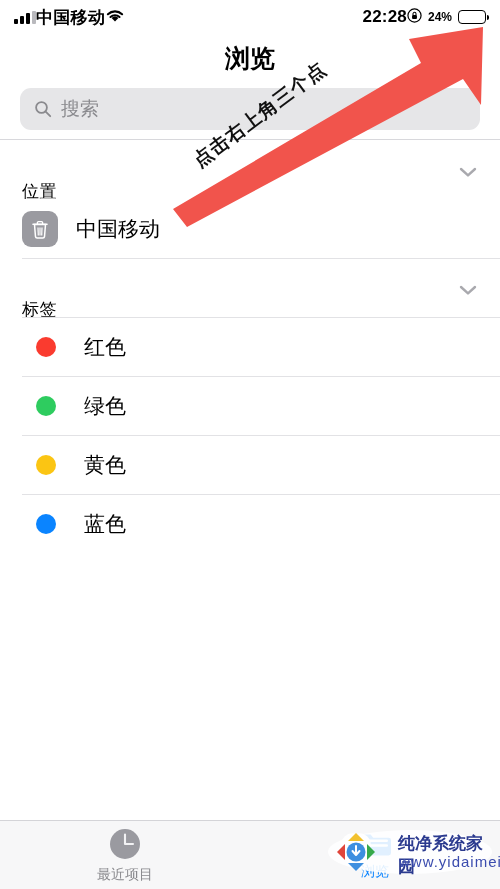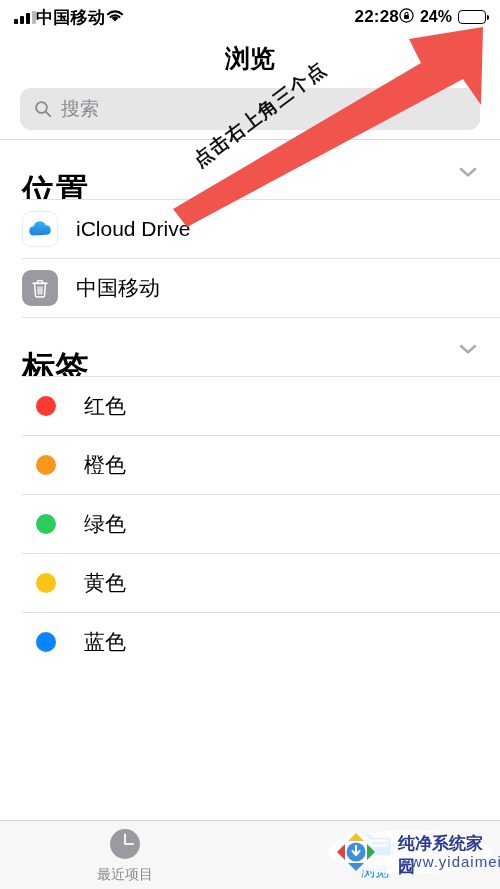--- a/index.html
+++ b/index.html
@@ -22,21 +22,21 @@
     width: 500px; height: 34px;
     display: flex; align-items: center;
     padding: 0 14px;
     color: #000;
   }
   .sb-left { display: flex; align-items: center; flex: 0 0 auto; }
   .sb-center { flex: 1; display: flex; justify-content: flex-end; }
   .sb-right { display: flex; align-items: center; gap: 6px; flex: 0 0 auto; }
   .sb-carrier { font-size: 17px; font-weight: 600; letter-spacing: .3px; }
   .sb-time { font-size: 17px; font-weight: 700; letter-spacing: .2px; }
-  .sb-pct { font-size: 16px; font-weight: 600; }
+  .sb-pct { font-size: 12px; font-weight: 600; }
 
   .bars { display: flex; align-items: flex-end; gap: 2px; height: 13px; }
   .bars i { width: 4px; background: #000; border-radius: 1px; display: block; }
   .bars i:nth-child(1) { height: 5px; }
   .bars i:nth-child(2) { height: 8px; }
   .bars i:nth-child(3) { height: 11px; }
   .bars i:nth-child(4) { height: 13px; background: #b9b9bd; }
 
   .battery {
     width: 28px; height: 14px; border: 1.6px solid #000;
@@ -80,21 +80,21 @@
   .mag { width: 18px; height: 18px; flex: 0 0 auto; }
 
   
   .content { position: absolute; top: 139px; left: 0; width: 500px; }
   .hairline-top { height: 1px; background: #D8D8DC; width: 100%; }
   .section-header {
     height: 59px; display: flex; align-items: center;
     padding: 0 22px 0 22px; justify-content: space-between;
     background: #fff;
   }
-  .section-title { font-size: 33px; font-weight: 700; color: #000; letter-spacing: .5px; margin-top: 44px; }
+  .section-title { font-size: 17px; font-weight: 400; color: #000; letter-spacing: .5px; margin-top: 44px; }
   .chev { width: 20px; height: 12px; }
 
   .row {
     height: 59px; display: flex; align-items: center;
     padding-left: 22px; background: #fff; position: relative;
     cursor: pointer;
   }
   .row + .row::before, .sep-row::before {
     content: ""; position: absolute; top: 0; left: 22px; right: 0;
     height: 1px; background: #E2E2E5;
@@ -236,35 +236,20 @@
 
     <div class="section-header">
       <span class="section-title">位置</span>
       <span class="chev">
         <svg width="20" height="12" viewBox="0 0 20 12">
           <path d="M3 3 L10 9.4 L17 3" fill="none" stroke="#A9A9AE" stroke-width="2.4" stroke-linecap="round" stroke-linejoin="round"></path>
         </svg>
       </span>
     </div>
 
-    <div class="row row-sep-top">
-      <span class="loc-icon">
-        <svg width="36" height="36" viewBox="0 0 36 36">
-          <rect x="0.5" y="0.5" width="35" height="35" rx="8.5" fill="#FFFFFF" stroke="#ECECEE"></rect>
-          <defs>
-            <linearGradient id="cg" x1="0" y1="0" x2="0" y2="1">
-              <stop offset="0%" stop-color="#37B3F6"></stop>
-              <stop offset="100%" stop-color="#1E7FE0"></stop>
-            </linearGradient>
-          </defs>
-          <path d="M11.2 24.5 a4.6 4.6 0 0 1 .45 -9.15 a6.4 6.4 0 0 1 12.1 -1.2 a4.9 4.9 0 0 1 1.1 9.7 Z" fill="url(#cg)"></path>
-        </svg>
-      </span>
-      <span class="row-label">iCloud Drive</span>
-    </div>
 
 
     <div class="row">
       <span class="loc-icon icon-box icon-gray">
         <svg width="22" height="22" viewBox="0 0 22 22">
           <path d="M5.5 6.5 h11 l-1 12.2 a1.6 1.6 0 0 1 -1.6 1.4 h-5.8 a1.6 1.6 0 0 1 -1.6 -1.4 Z" fill="none" stroke="#fff" stroke-width="1.5"></path>
           <line x1="4" y1="6.2" x2="18" y2="6.2" stroke="#fff" stroke-width="1.6" stroke-linecap="round"></line>
           <path d="M8.4 6.1 V4.6 a1 1 0 0 1 1 -1 h3.2 a1 1 0 0 1 1 1 V6.1" fill="none" stroke="#fff" stroke-width="1.4"></path>
           <line x1="9" y1="9.6" x2="9.3" y2="17.4" stroke="#fff" stroke-width="1.2"></line>
           <line x1="11" y1="9.6" x2="11" y2="17.4" stroke="#fff" stroke-width="1.2"></line>
@@ -279,24 +264,20 @@
       <span class="chev">
         <svg width="20" height="12" viewBox="0 0 20 12">
           <path d="M3 3 L10 9.4 L17 3" fill="none" stroke="#A9A9AE" stroke-width="2.4" stroke-linecap="round" stroke-linejoin="round"></path>
         </svg>
       </span>
     </div>
 
     <div class="row row-sep-top">
       <span class="tag-dot" style="background:#FA3B2F"></span>
       <span class="row-label">红色</span>
-    </div>
-    <div class="row">
-      <span class="tag-dot" style="background:#F7971C"></span>
-      <span class="row-label">橙色</span>
     </div>
     <div class="row">
       <span class="tag-dot" style="background:#2ECC5F"></span>
       <span class="row-label">绿色</span>
     </div>
     <div class="row">
       <span class="tag-dot" style="background:#FBC513"></span>
       <span class="row-label">黄色</span>
     </div>
     <div class="row">

